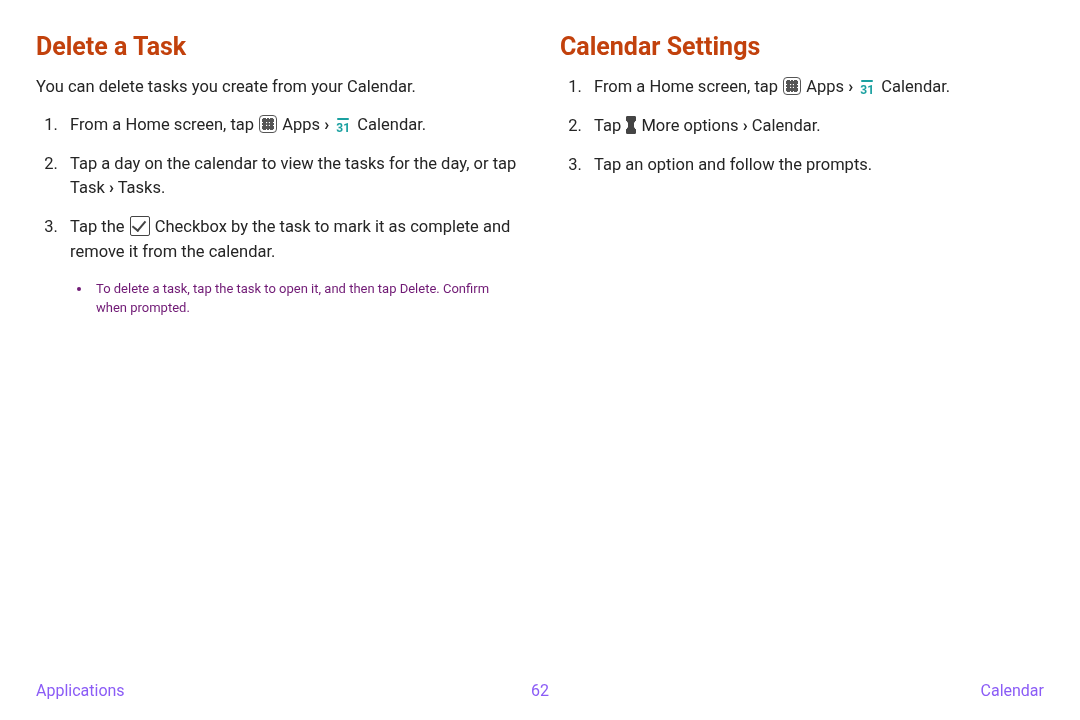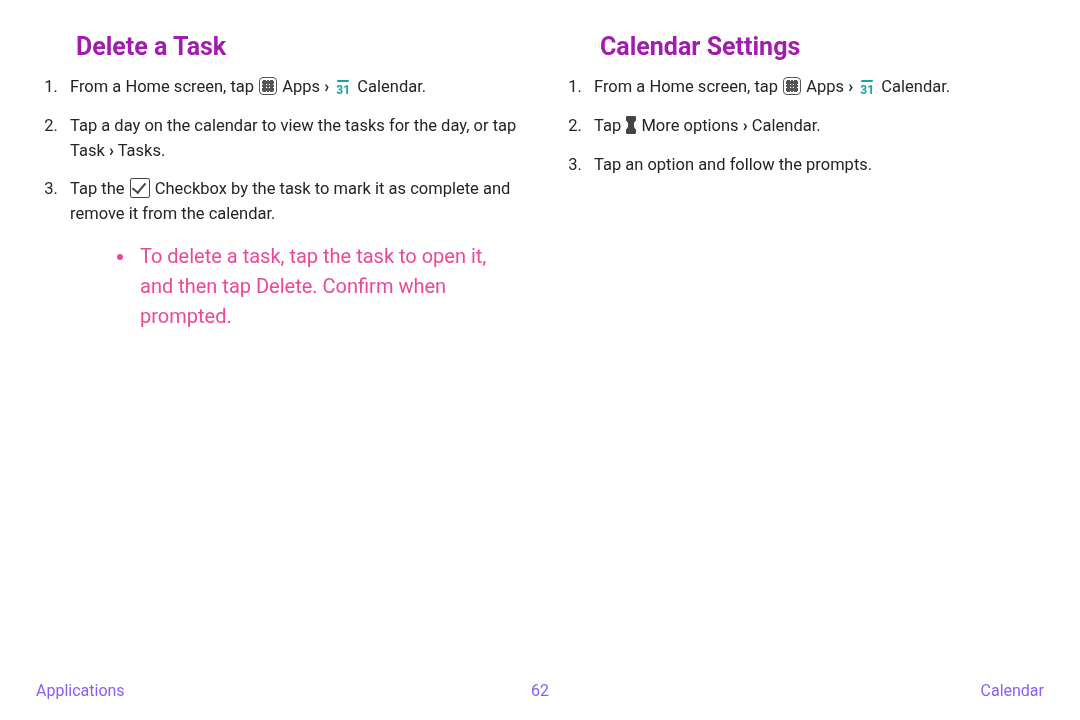--- a/index.html
+++ b/index.html
@@ -17,22 +17,21 @@
       gap: 40px;
     }
     .col {
       flex: 1;
       min-width: 0;
     }
     h2 {
       font-size: 25px;
       font-weight: 700;
       margin-bottom: 14px;
-      color: #a21caf;
-      margin-left: 40px;
+      color: #c2410c;
     }
     .intro {
       font-size: 16.5px;
       line-height: 1.45;
       margin-bottom: 14px;
       color: #252525;
     }
     ol {
       list-style: decimal;
       padding-left: 26px;
@@ -43,25 +42,24 @@
       margin-bottom: 14px;
       padding-left: 8px;
       color: #252525;
     }
     ul {
       list-style: disc;
       padding-left: 22px;
       margin-top: 14px;
     }
     ul > li {
-      font-size: 20px;
+      font-size: 13px;
       line-height: 1.5;
       padding-left: 4px;
-      color: #ec4899;
-      margin-left: 44px;
+      color: #701a75;
     }
     .b { font-weight: 400; }
     .chev { font-weight: 700; }
     .inline-icon {
       display: inline-block;
       vertical-align: -3px;
       width: 18px;
       height: 18px;
       border: 1px solid #555;
       border-radius: 4px;
@@ -145,20 +143,21 @@
       color: #8b5cf6;
     }
     .footer .center { position: absolute; left: 50%; transform: translateX(-50%); }
   </style>
 </head>
 <body>
 
 <div class="columns">
   <div class="col">
     <h2>Delete a Task</h2>
+    <p class="intro">You can delete tasks you create from your Calendar.</p>
     <ol>
       <li>
         <span>From a Home screen, tap </span>
         <span class="inline-icon apps"></span>
         <span class="b">Apps</span>
         <span class="chev">›</span>
         <span class="inline-icon calendar" data-day="31"></span>
         <span class="b">Calendar</span><span>.</span>
       </li>
       <li>

